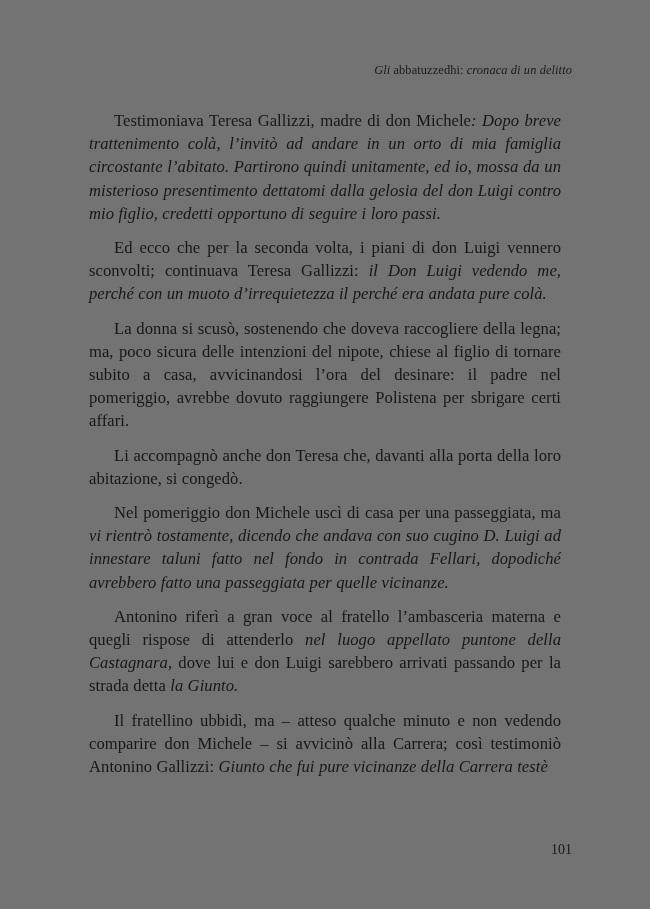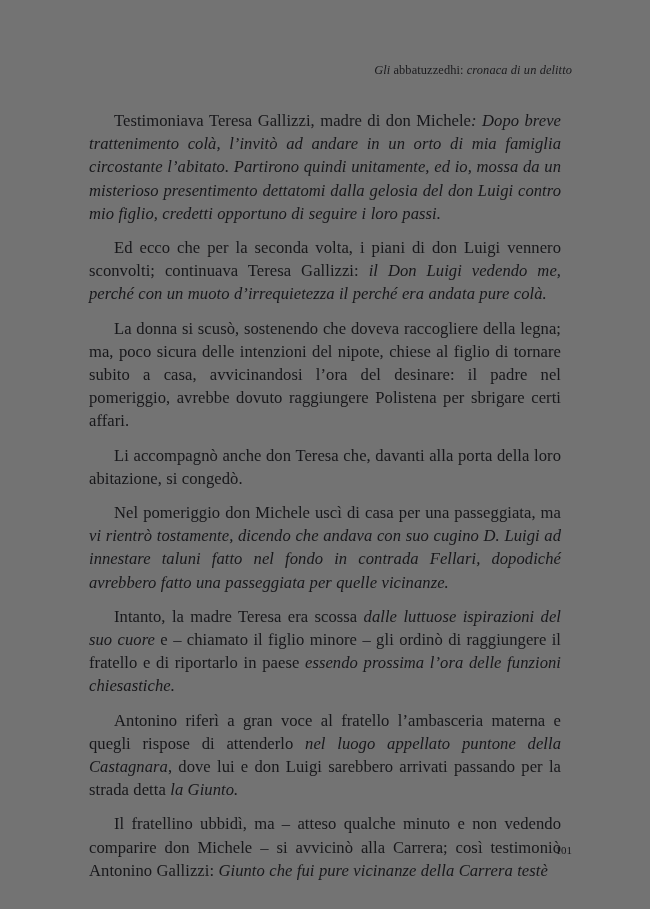--- a/index.html
+++ b/index.html
@@ -50,40 +50,39 @@
     hyphens: none;
   }
   p.para i { font-style: italic; }
 
   #folio {
     position: absolute;
     left: 78px;
     top: 840px;
     width: 494px;
     text-align: right;
-    font-size: 11px;
+    font-size: 14px;
     line-height: 20px;
     color: #17171a;
   }
 </style>
 </head>
 <body>
 
 <div id="page">
 
   <div id="running-head">
     <span class="rh-italic">Gli</span><span class="rh-roman"> abbatuzzedhi: </span><span class="rh-italic">cronaca di un delitto</span>
   </div>
 
   <div id="text-block">
     <p class="para">Testimoniava Teresa Gallizzi, madre di don Michele<i>: Dopo breve trattenimento colà, l’invitò ad andare in un orto di mia famiglia circostante l’abitato. Partirono quindi unitamente, ed io, mossa da un misterioso presentimento dettatomi dalla gelosia del don Luigi contro mio figlio, credetti opportuno di seguire i loro passi.</i></p>
     <p class="para">Ed ecco che per la seconda volta, i piani di don Luigi vennero sconvolti; continuava Teresa Gallizzi: <i>il Don Luigi vedendo me, perché con un muoto d’irrequietezza il perché era andata pure colà.</i></p>
     <p class="para">La donna si scusò, sostenendo che doveva raccogliere della legna; ma, poco sicura delle intenzioni del nipote, chiese al figlio di tornare subito a casa, avvicinandosi l’ora del desinare: il padre nel pomeriggio, avrebbe dovuto raggiungere Polistena per sbrigare certi affari.</p>
     <p class="para">Li accompagnò anche don Teresa che, davanti alla porta della loro abitazione, si congedò.</p>
     <p class="para">Nel pomeriggio don Michele uscì di casa per una passeggiata, ma <i>vi rientrò tostamente, dicendo che andava con suo cugino D. Luigi ad innestare taluni fatto nel fondo in contrada Fellari, dopodiché avrebbero fatto una passeggiata per quelle vicinanze.</i></p>
-    <p class="para">Intanto, la madre Teresa era scossa <i>dalle luttuose ispirazioni del suo cuore</i> e – chiamato il figlio minore – gli ordinò di raggiungere il fratello e di riportarlo in paese <i>essendo prossima l’ora delle funzioni chiesastiche.</i></p>
     <p class="para">Antonino riferì a gran voce al fratello l’ambasceria materna e quegli rispose di attenderlo <i>nel luogo appellato puntone della Castagnara</i>, dove lui e don Luigi sarebbero arrivati passando per la strada detta <i>la Giunto.</i></p>
     <p class="para">Il fratellino ubbidì, ma – atteso qualche minuto e non vedendo comparire don Michele – si avvicinò alla Carrera; così testimoniò Antonino Gallizzi: <i>Giunto che fui pure vicinanze della Carrera testè</i></p>
   </div>
 
   <div id="folio">101</div>
 
 </div>
 
 </body></html>

